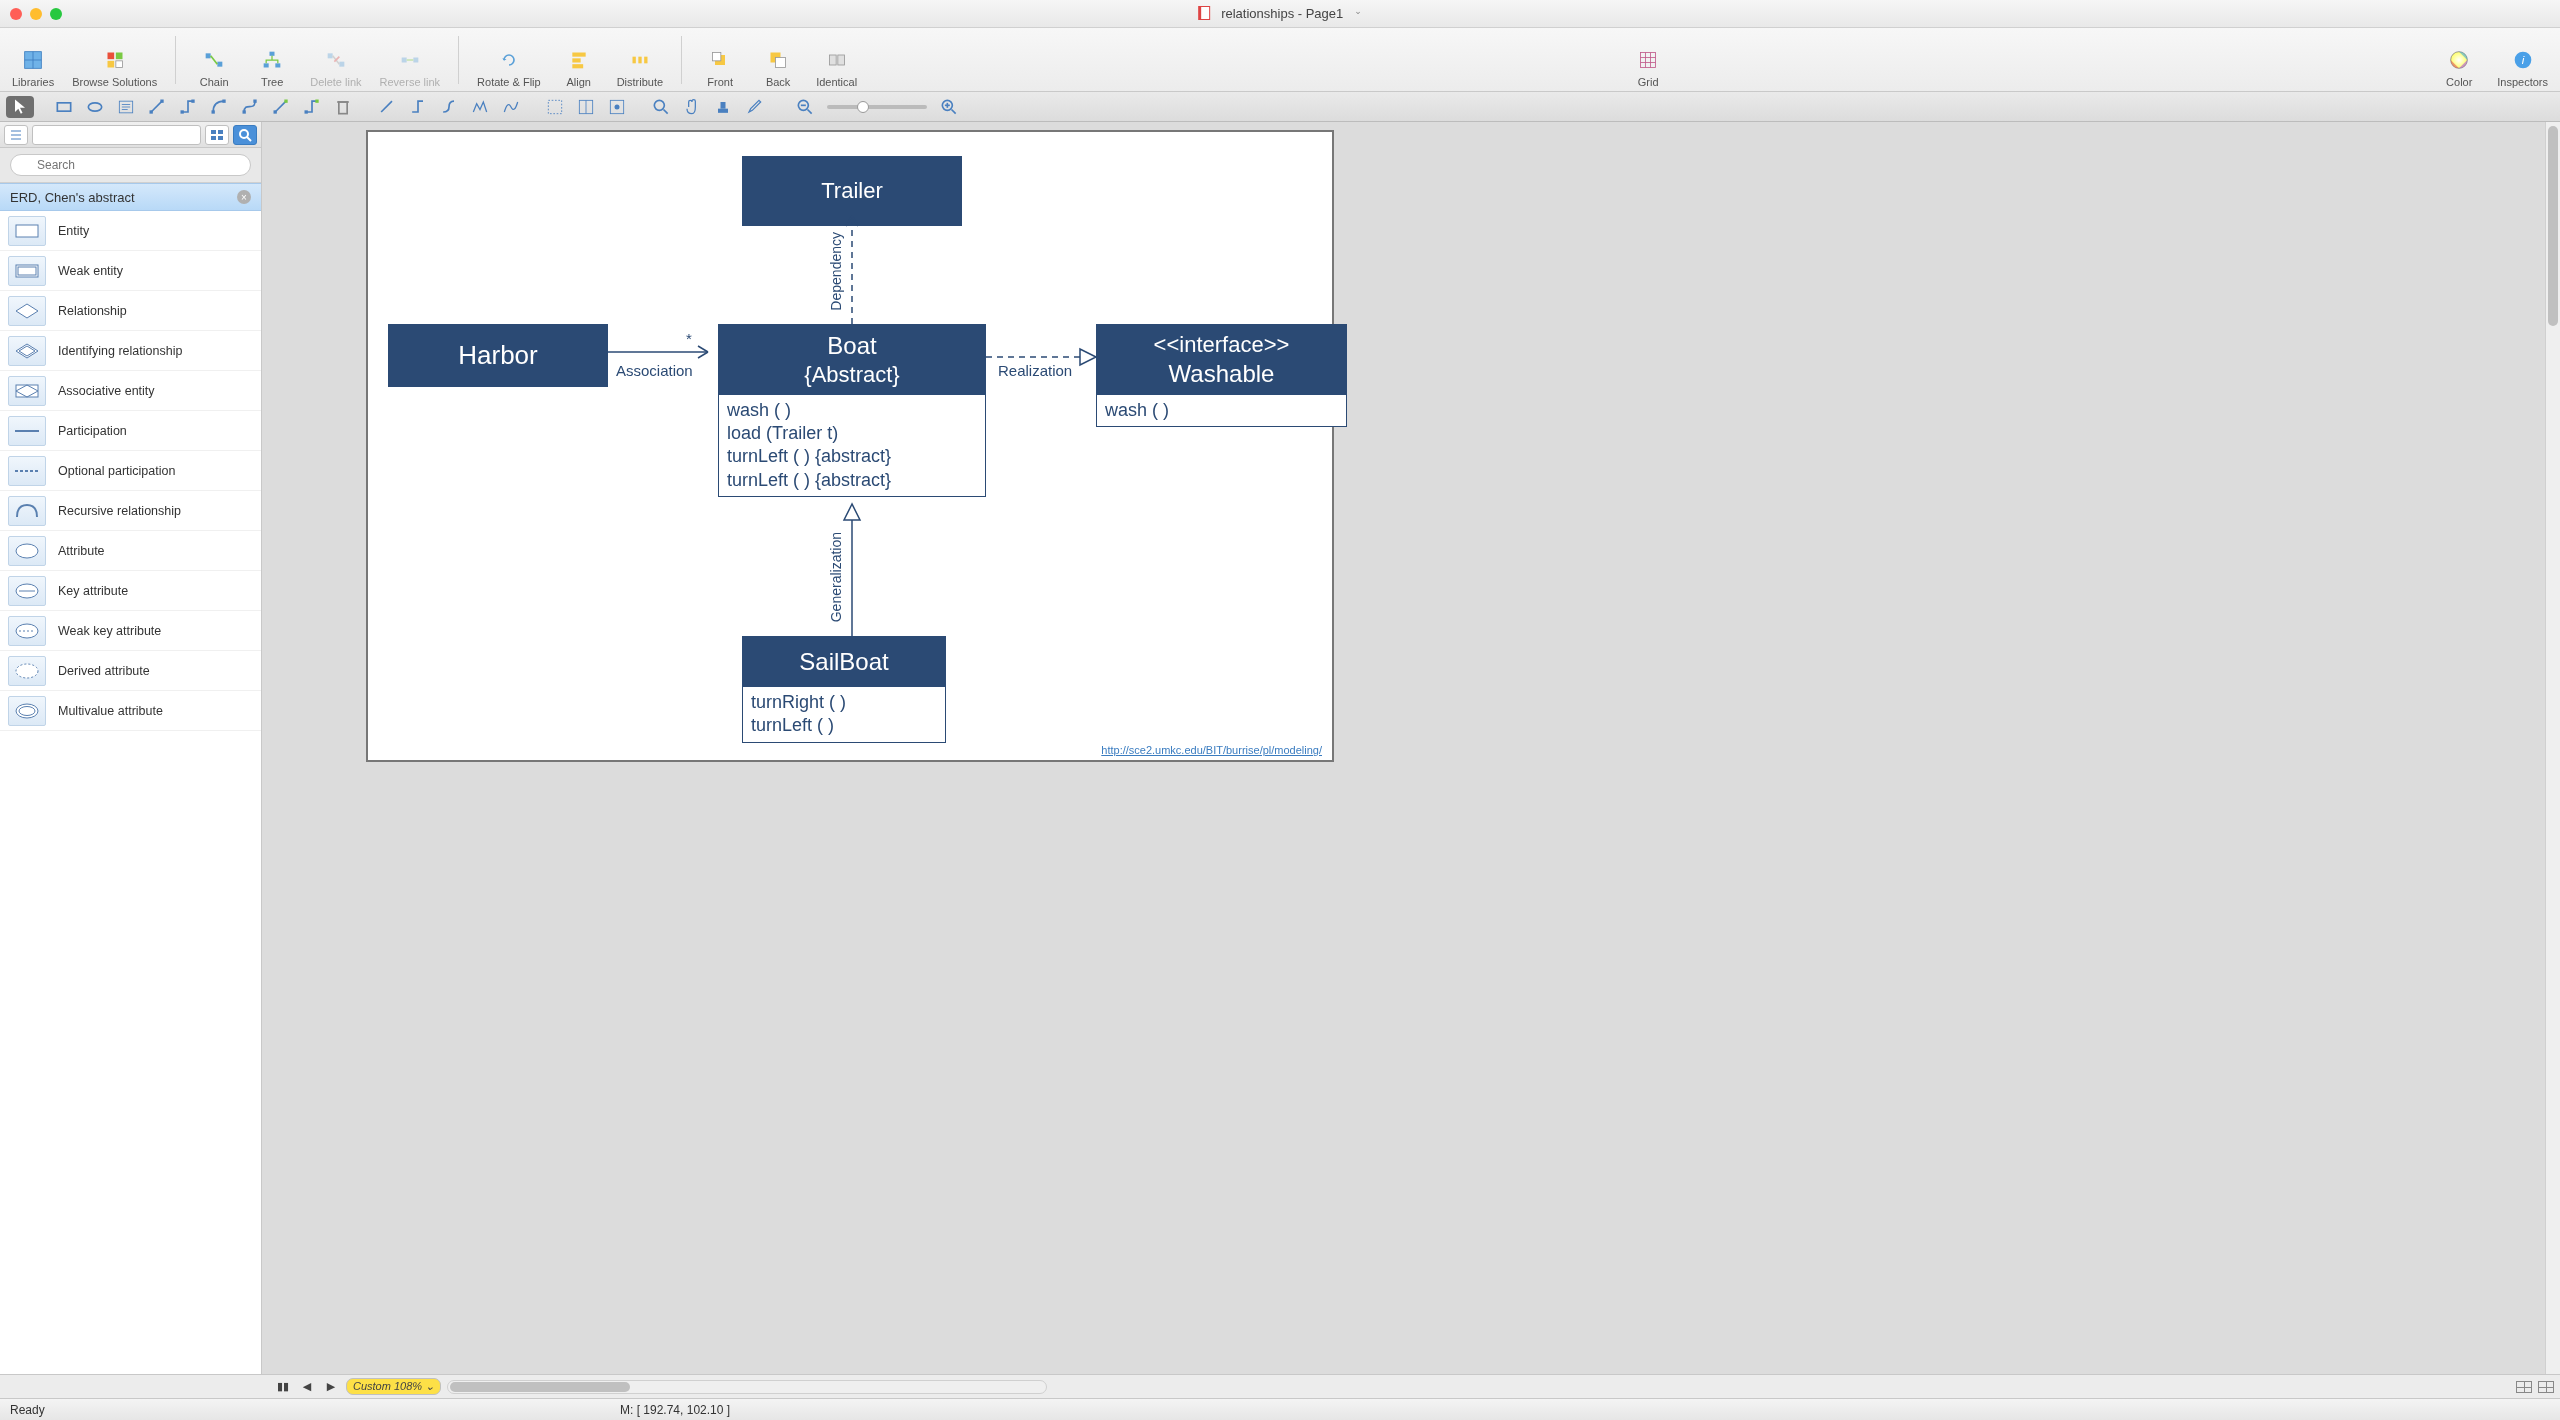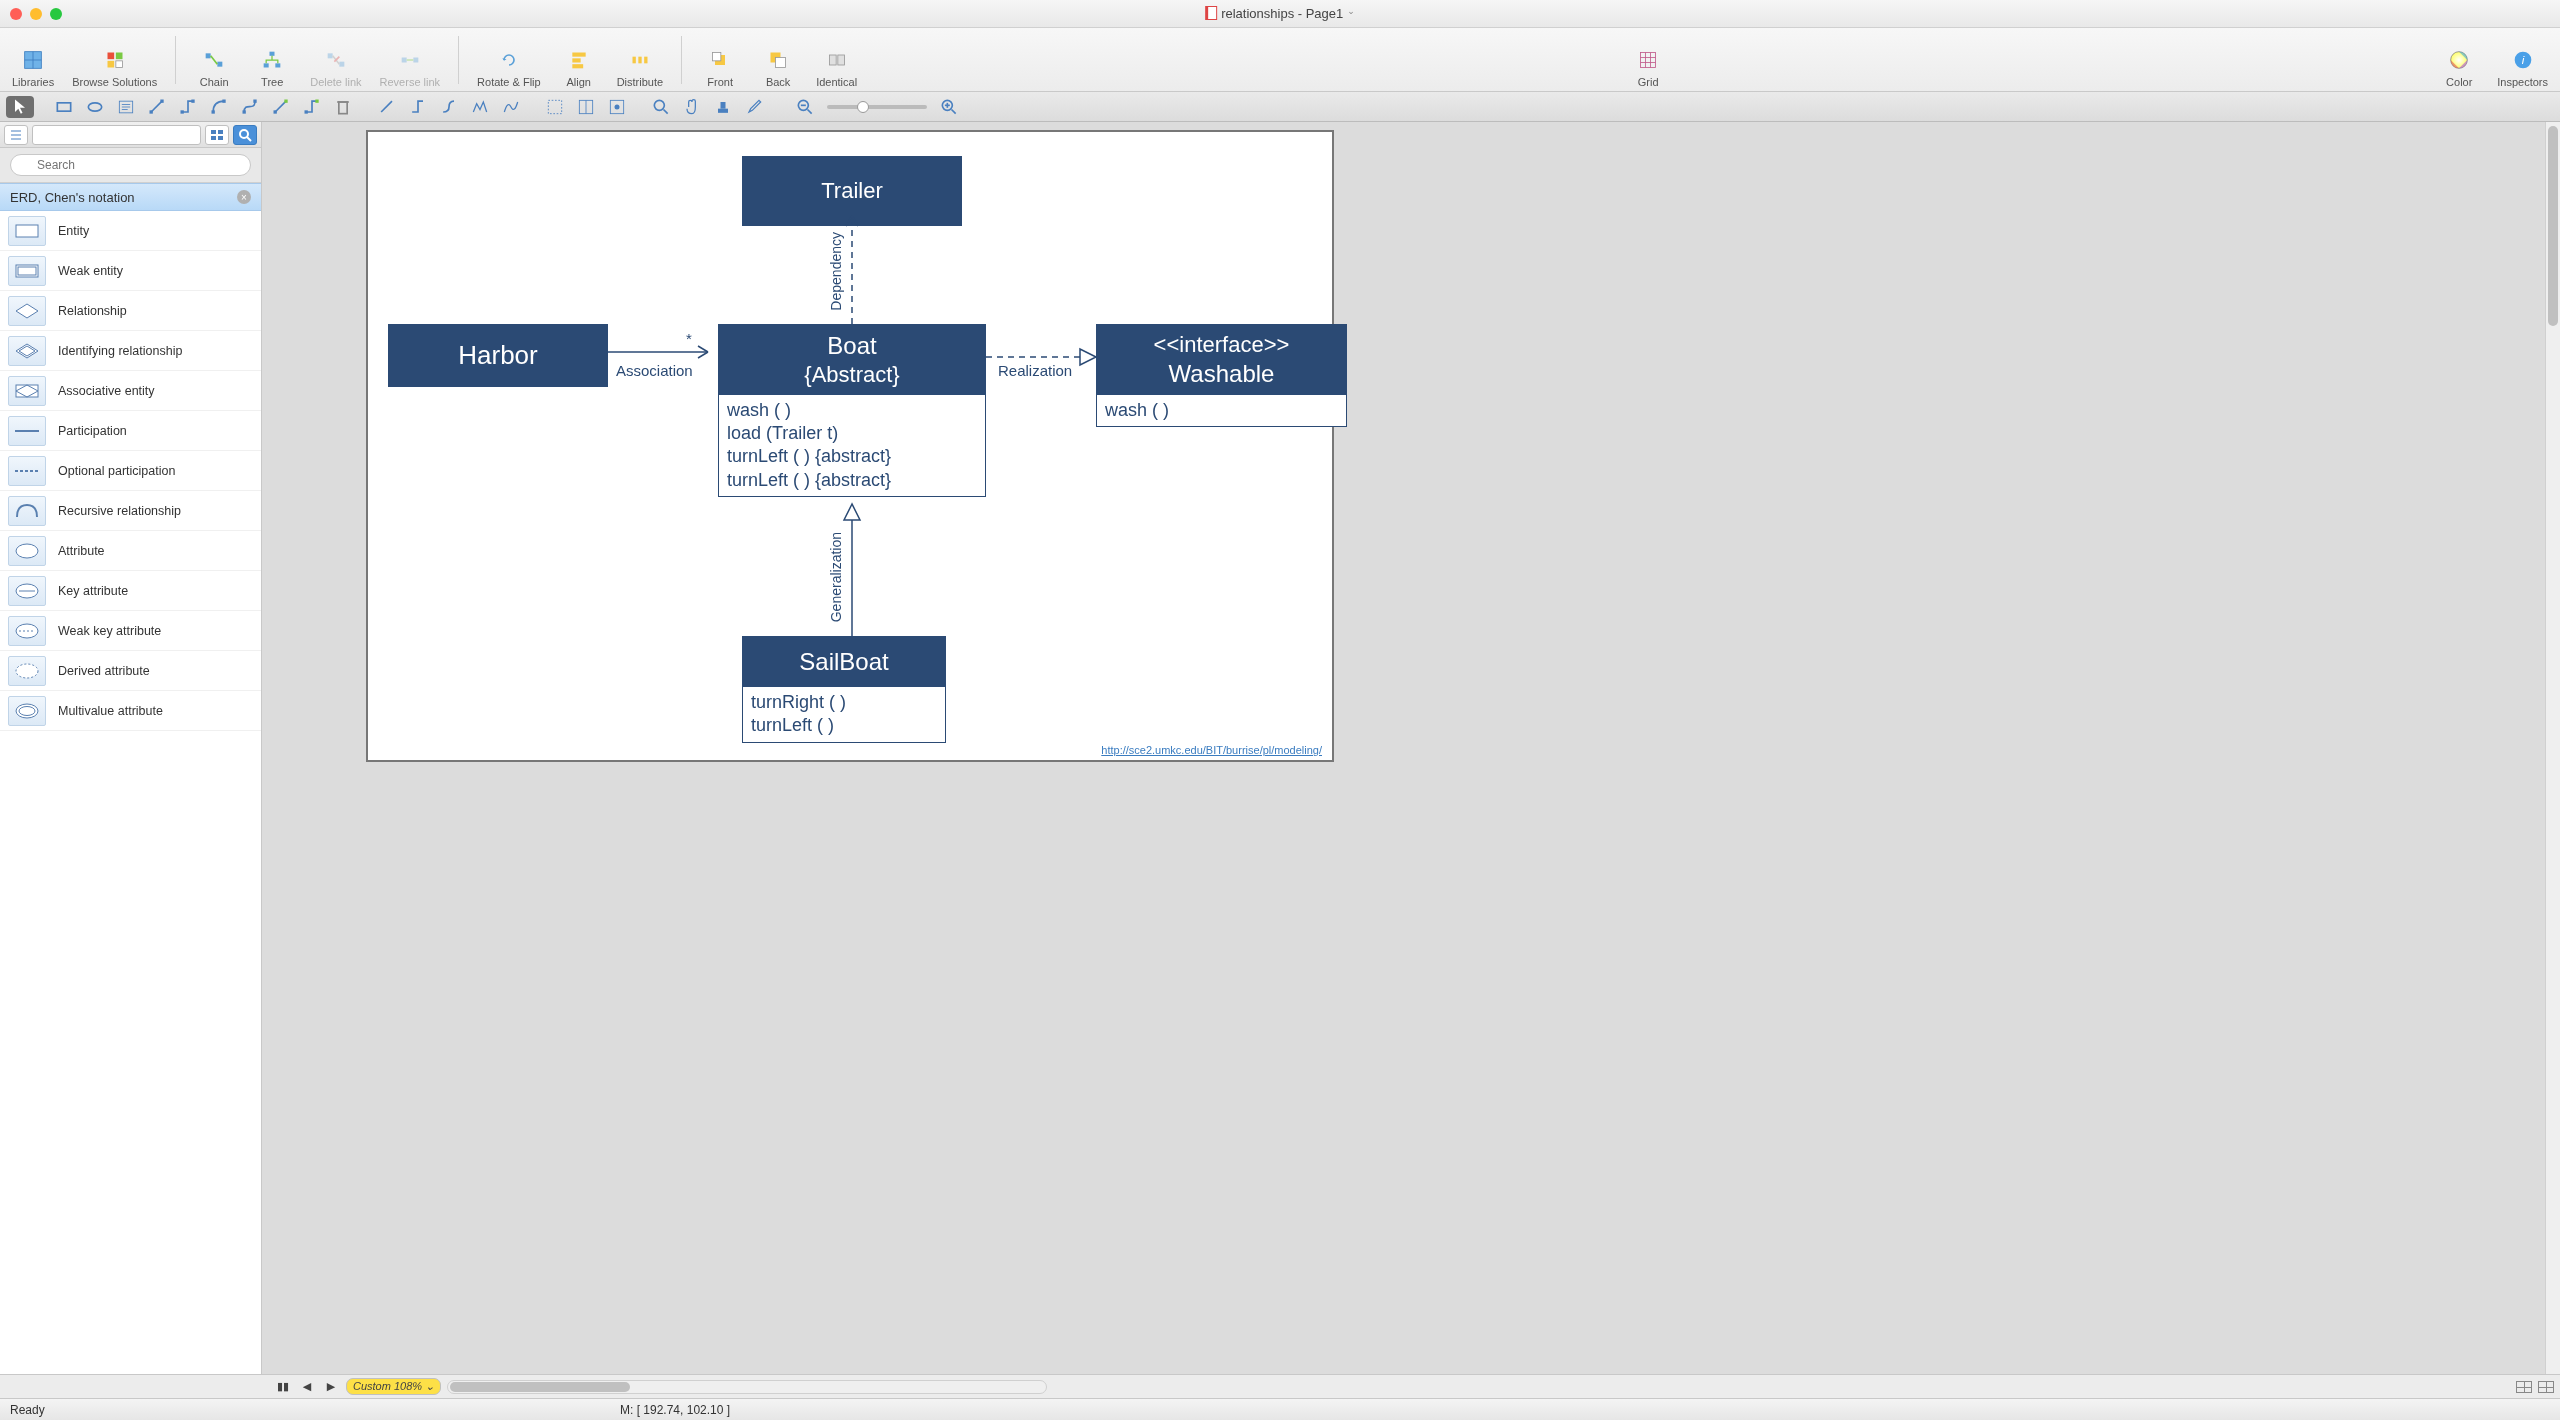--- a/index.html
+++ b/index.html
@@ -3,21 +3,21 @@
 <meta charset="utf-8">
 <style>
 * { box-sizing: border-box; margin: 0; padding: 0; font-family: -apple-system, BlinkMacSystemFont, "Segoe UI", Helvetica, Arial, sans-serif; }
 html, body { width: 100%; height: 100%; background: #ececec; overflow: hidden; }
 
 
 .title-bar { height: 28px; background: linear-gradient(#f6f6f6,#e8e8e8); border-bottom: 1px solid #d0d0d0; display: flex; align-items: center; padding: 0 10px; position: relative; }
 .traffic { display: flex; gap: 8px; }
 .traffic .dot { width: 12px; height: 12px; border-radius: 50%; }
 .dot.red { background: #ff5f57; } .dot.yellow { background: #ffbd2e; } .dot.green { background: #28c840; }
-.title-center { position: absolute; left: 50%; transform: translateX(-50%); display: flex; align-items: flex-start; gap: 4px; color: #444; font-size: 13px; }
+.title-center { position: absolute; left: 50%; transform: translateX(-50%); display: flex; align-items: flex-start; gap: 11px; color: #444; font-size: 13px; }
 .title-center .doc-icon { width: 12px; height: 14px; background: #fff; border: 1px solid #d44; border-left: 3px solid #d44; }
 .chev-down { font-size: 9px; color: #888; }
 
 
 .main-toolbar { height: 64px; background: linear-gradient(#f7f7f7,#ececec); border-bottom: 1px solid #c9c9c9; display: flex; align-items: center; padding: 0 8px; gap: 6px; }
 .tb-group { display: flex; gap: 10px; }
 .tb-item { display: flex; flex-direction: column; align-items: center; justify-content: flex-end; height: 56px; min-width: 48px; padding: 0 4px; cursor: pointer; }
 .tb-item .ic { width: 28px; height: 28px; display:flex; align-items:center; justify-content:center; }
 .tb-item .lbl { font-size: 11px; color: #555; margin-top: 2px; }
 .tb-item.disabled .lbl { color: #b0b0b0; }
@@ -469,21 +469,21 @@
           </div>
       </div>
     </div>
     <div class="side-search-row">
       <div class="side-search-wrap">
         <span class="mag">🔍</span>
         <input class="side-search" placeholder="Search" style="">
       </div>
     </div>
     <div class="side-header">
-      <span>ERD, Chen's notation</span>
+      <span>ERD, Chen's abstract</span>
       <span class="close-dot">×</span>
     </div>
     <div class="shape-list" id="shape-list">
         <div class="shape-item">
           <div class="thumb">
             <svg viewBox="0 0 28 20">
               <rect x="3" y="4" width="22" height="12" fill="#fff" stroke="#5a80b0"></rect>
             </svg>
           </div>
           <span>Entity</span>

